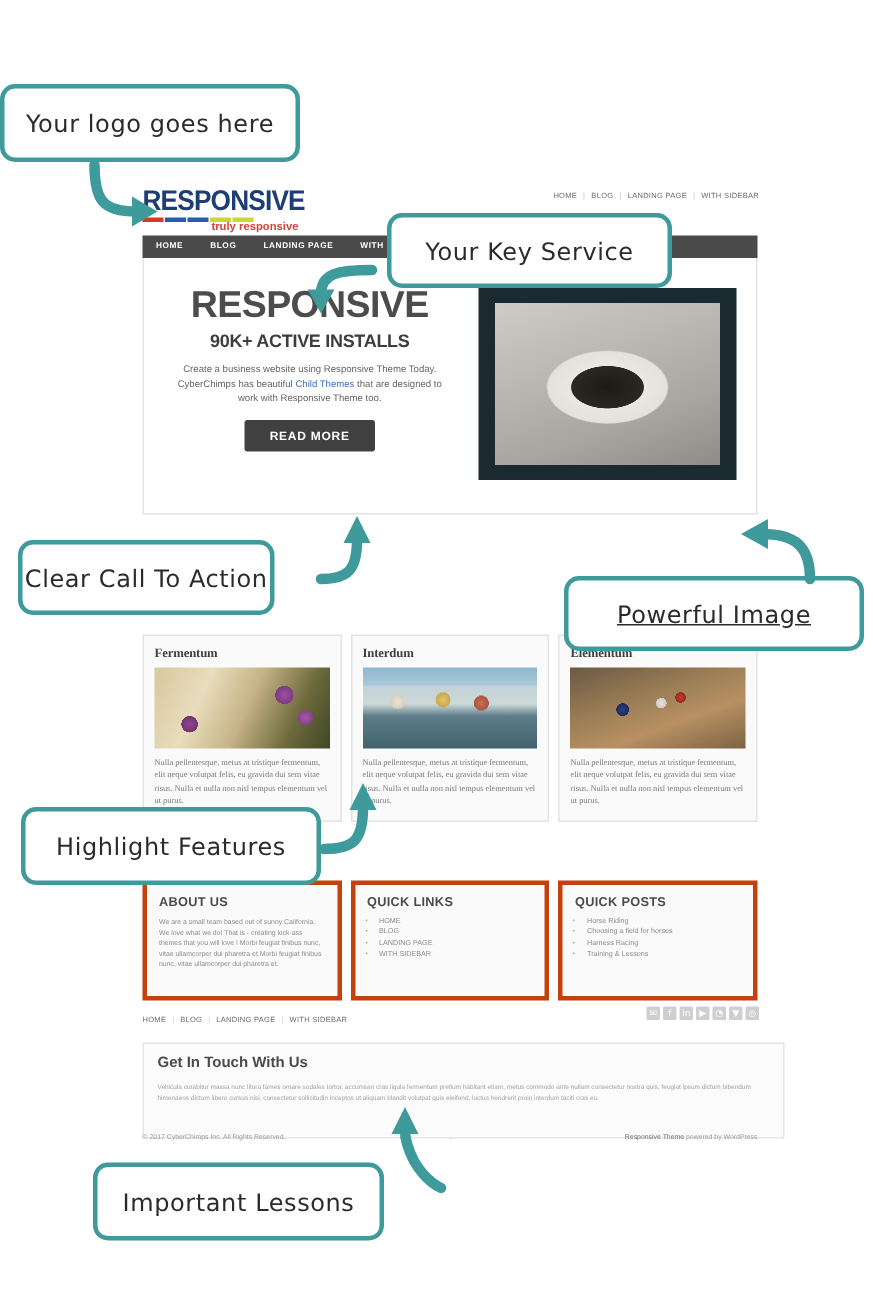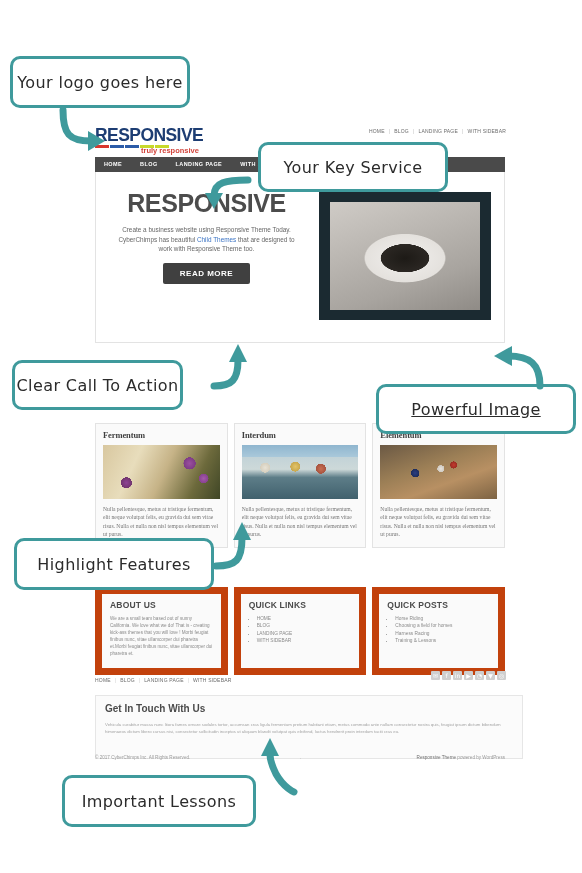--- a/index.html
+++ b/index.html
@@ -107,21 +107,21 @@
       radial-gradient(circle 7px at 20% 42%,#e8e3d6 0%,#d6cfbe 70%,rgba(214,207,190,0) 72%),
       radial-gradient(circle 7px at 46% 40%,#e3c468 0%,#c8a74c 70%,rgba(200,167,76,0) 72%),
       radial-gradient(circle 7px at 68% 44%,#c96f52 0%,#a85440 70%,rgba(168,84,64,0) 72%),
       linear-gradient(to bottom,#b8ccd6 0%,#cdd9d9 45%,#5d7d88 60%,#41616d 100%);}
   .card p{
     margin:6px 0 0 0;font-size:5.6px;color:#777;line-height:8.4px;
   }
 
   
   .widgets{position:absolute;left:5px;top:462px;width:410px;display:flex;gap:6px;}
-  .widget{width:132px;height:62px;border:7px solid #c2410c;background:#fafafa;padding:6px 8px;}
+  .widget{width:132px;height:62px;border:3px solid #c2410c;background:#fafafa;padding:6px 8px;}
   .widget h4{
     margin:0 0 5px 0;font-size:8.5px;color:#4b4b4b;font-weight:bold;letter-spacing:.2px;
   }
   .widget p{margin:0;font-size:4.6px;color:#8b8b8b;line-height:7px;}
   .widget ul{margin:0;padding-left:8px;list-style:disc;}
   .widget li{font-size:4.8px;color:#8b8b8b;line-height:7.4px;}
 
   
   .subnav{
     position:absolute;left:5px;top:548px;width:410px;height:14px;
@@ -193,20 +193,21 @@
   <div class="navbar">
     <a>HOME</a>
     <a>BLOG</a>
     <a>LANDING PAGE</a>
     <a>WITH SIDEBAR</a>
   </div>
 
   <div class="hero">
     <div class="hero-left">
       <div class="hero-title">RESPONSIVE</div>
+      <div class="hero-sub">90K+ ACTIVE INSTALLS</div>
       <div class="hero-text">
         <span>Create a business website using Responsive Theme Today. CyberChimps has beautiful </span><a>Child Themes</a><span> that are designed to work with Responsive Theme too.</span>
       </div>
       <div class="hero-btn">READ MORE</div>
     </div>
     <div class="hero-img">
       <div class="photo"></div>
     </div>
   </div>
 
@@ -277,21 +278,21 @@
     <p>Vehicula curabitur massa nunc litora fames ornare sodales tortor, accumsan cras ligula fermentum pretium habitant etiam, metus commodo ante nullam consectetur nostra quis, feugiat ipsum dictum bibendum himenaeos dictum libero cursus nisi, consectetur sollicitudin inceptos ut aliquam blandit volutpat quis eleifend, luctus hendrerit proin interdum taciti cras eu.</p>
   </div>
 
   <div class="credit">
     <span class="left">© 2017 CyberChimps Inc. All Rights Reserved.</span>
     <span class="mid">.</span>
     <span class="right"><b>Responsive Theme</b><span> powered by WordPress</span></span>
   </div>
 </div>
 
-<div class="callout" style="left:10px;top:56px;width:180px;height:52px;">
+<div class="callout" style="left:0;top:56px;width:200px;height:52px;">
   <span>Your logo goes here</span>
 </div>
 <div class="arrow" style="left:55px;top:108px;">
   <svg width="60" height="45" viewBox="0 0 60 45">
     <path d="M8 2 C8 26, 14 33, 36 33" stroke="#3f9a9c" stroke-width="7" fill="none" stroke-linecap="round"></path>
     <path d="M33 23 L50 33 L33 43 Z" fill="#3f9a9c"></path>
   </svg>
 </div>
 
 <div class="callout" style="left:258px;top:142px;width:190px;height:50px;">

